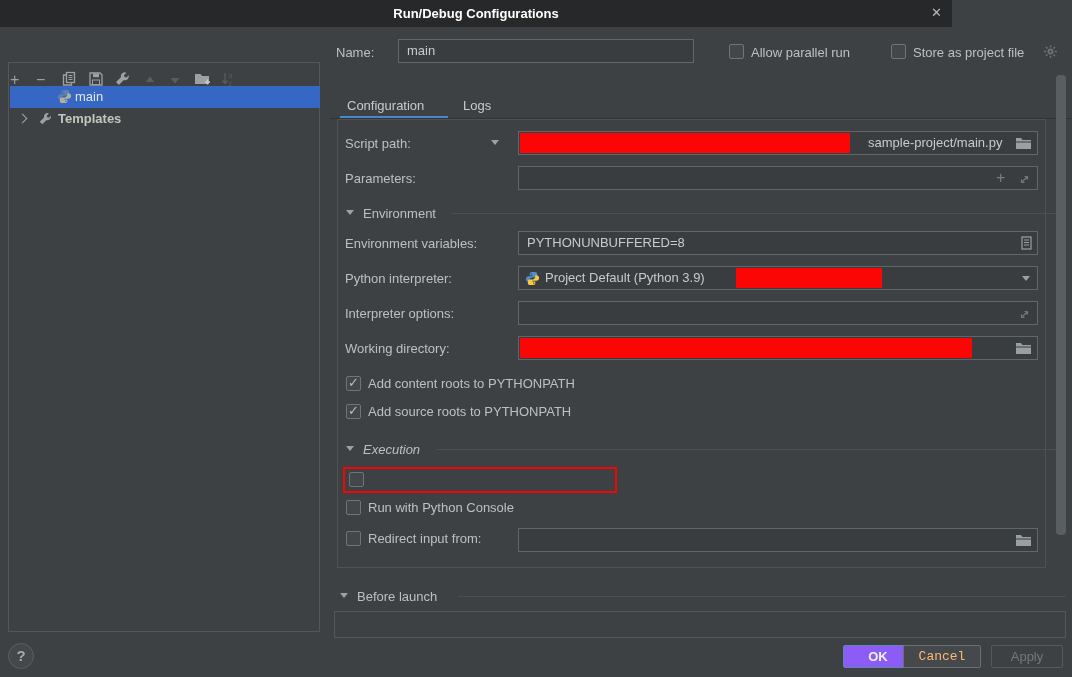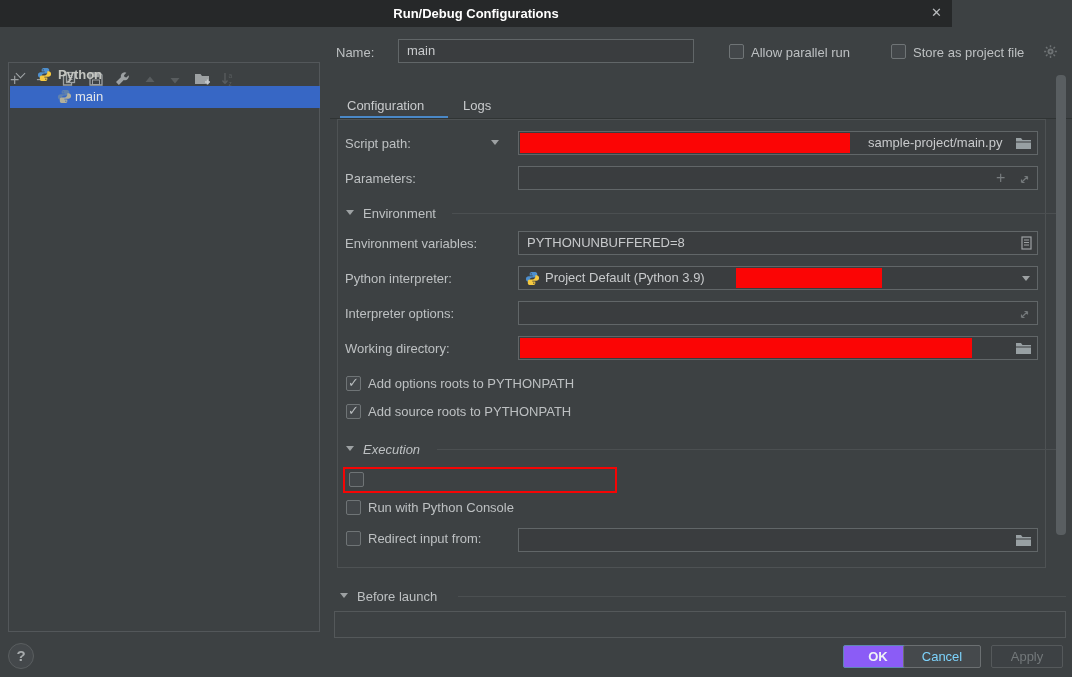--- a/index.html
+++ b/index.html
@@ -39,21 +39,21 @@
   .annot { position:absolute; border:2px solid #f50404; }
 
   .panel { position:absolute; left:337px; top:119px; width:709px; height:449px; border:1px solid #4e5254; }
 
   .tab { position:absolute; font-size:13px; color:#c8cacc; }
   .tab-underline { position:absolute; background:#4a88c7; height:3px; }
   .tab-sep { position:absolute; height:1px; background:#303434; }
 
   .btn { position:absolute; height:23px; border-radius:2px; font-size:13px; text-align:center; line-height:21px; }
   .btn.ok { background:#8b5cf6; border:1px solid #5e87b0; color:#eef2f6; font-weight:bold;margin-left:20px; }
-  .btn.cancel { background:#45494c; border:1px solid #6b6f71; color:#7dd3fc; }
+  .btn.cancel { background:#45494c; border:1px solid #6b6f71; color:#fdba74;font-family:Liberation Mono, monospace; }
   .btn.apply { background:#3d4144; border:1px solid #55595b; color:#73787a; }
 
   .help { position:absolute; left:8px; top:643px; width:26px; height:26px; border-radius:50%;
           background:#44484b; border:1px solid #5a5e60; color:#a6aaac; font-size:15px; font-weight:bold;
           text-align:center; line-height:24px; }
 
   .scroll-thumb { position:absolute; left:1056px; top:75px; width:10px; height:460px; background:#595e61; border-radius:4px; }
 
   .ticon { position:absolute; width:18px; height:18px; }
   .plus-glyph { position:absolute; font-size:16px; color:#9da1a3; line-height:16px; }
@@ -109,38 +109,37 @@
     <span class="ticon" style="left:220px;top:38px;">
       <svg width="16" height="16" viewBox="0 0 16 16">
           <path d="M5 2v10M5 12.5L2.5 9.5M5 12.5l2.5-3" stroke="#595d5f" stroke-width="1.3" fill="none"></path>
           <text x="8.5" y="7" font-size="6.5" fill="#595d5f">a</text>
           <text x="8.5" y="14.5" font-size="6.5" fill="#595d5f">z</text>
         </svg>
     </span>
   </div>
 
   <div class="tree-panel">
-    <div class="tree-row" style="top:1px;">
-      <span class="chev down" style="left:7px;top:6px;"></span>
-      <span class="ticon" style="left:27px;top:3px;">
-        <svg width="15" height="15" viewBox="0 0 16 16">
-            <path fill="#4e8fce" d="M7.9 1C6.2 1 5 1.7 5 3v1.8h3.2v.7H3.9C2.3 5.5 1 6.6 1 8.5s1.3 3 2.9 3H5V9.8C5 8.3 6.3 7 7.9 7h3.2c1.1 0 1.9-.9 1.9-2V3c0-1.3-1.3-2-3.1-2H7.9zM6.6 2.3a.7.7 0 1 1 0 1.4.7.7 0 0 1 0-1.4z"></path>
-            <path fill="#f5c940" d="M8.1 15c1.7 0 2.9-.7 2.9-2v-1.8H7.8v-.7h4.3c1.6 0 2.9-1.1 2.9-3s-1.3-3-2.9-3H11v1.7C11 7.7 9.7 9 8.1 9H4.9C3.8 9 3 9.9 3 11v2c0 1.3 1.3 2 3.1 2h2zm1.3-1.3a.7.7 0 1 1 0-1.4.7.7 0 0 1 0 1.4z"></path>
-          </svg>
-      </span>
-      <span class="txt bold" style="left:48px;">Python</span>
-    </div>
     <div class="tree-row on" style="top:23px;">
       <span class="ticon" style="left:47px;top:3px;filter:grayscale(55%) opacity(.75);">
         <svg width="15" height="15" viewBox="0 0 16 16">
             <path fill="#4e8fce" d="M7.9 1C6.2 1 5 1.7 5 3v1.8h3.2v.7H3.9C2.3 5.5 1 6.6 1 8.5s1.3 3 2.9 3H5V9.8C5 8.3 6.3 7 7.9 7h3.2c1.1 0 1.9-.9 1.9-2V3c0-1.3-1.3-2-3.1-2H7.9zM6.6 2.3a.7.7 0 1 1 0 1.4.7.7 0 0 1 0-1.4z"></path>
             <path fill="#f5c940" d="M8.1 15c1.7 0 2.9-.7 2.9-2v-1.8H7.8v-.7h4.3c1.6 0 2.9-1.1 2.9-3s-1.3-3-2.9-3H11v1.7C11 7.7 9.7 9 8.1 9H4.9C3.8 9 3 9.9 3 11v2c0 1.3 1.3 2 3.1 2h2zm1.3-1.3a.7.7 0 1 1 0-1.4.7.7 0 0 1 0 1.4z"></path>
           </svg>
       </span>
       <span class="txt" style="left:65px;">main</span>
+    </div>
+    <div class="tree-row" style="top:45px;">
+      <span class="chev right" style="left:9px;top:7px;"></span>
+      <span class="ticon" style="left:28px;top:4px;">
+        <svg width="14" height="14" viewBox="0 0 16 16">
+            <path d="M10.8 1.2a4 4 0 0 0-3.9 5L2 11.1 4.9 14l4.9-4.9a4 4 0 0 0 5-4.9l-2.4 2.4-1.9-.5-.5-1.9 2.4-2.4a4 4 0 0 0-1.6-.6z" fill="#9da1a3"></path>
+          </svg>
+      </span>
+      <span class="txt bold" style="left:48px;">Templates</span>
     </div>
   </div>
 
   <span class="lbl" style="left:336px;top:45px;">Name:</span>
   <div class="fld" style="left:398px;top:39px;width:296px;">
     <span class="val">main</span>
   </div>
   <span class="cb" style="left:729px;top:44px;"></span>
   <span class="lbl" style="left:751px;top:45px;">Allow parallel run</span>
   <span class="cb" style="left:891px;top:44px;"></span>
@@ -226,21 +225,21 @@
     <span class="redact" style="left:1px;top:1px;width:452px;height:20px;"></span>
     <span class="ticon" style="left:496px;top:4px;">
       <svg width="17" height="13" viewBox="0 0 17 13">
           <path d="M1 1h5l1.5 2H16v9H1z" fill="#98a0a3"></path>
           <path d="M1 5h15" stroke="#3a3d3f" stroke-width="1"></path>
         </svg>
     </span>
   </div>
 
   <span class="cb on" style="left:346px;top:376px;"></span>
-  <span class="lbl" style="left:368px;top:376px;">Add options roots to PYTHONPATH</span>
+  <span class="lbl" style="left:368px;top:376px;">Add content roots to PYTHONPATH</span>
   <span class="cb on" style="left:346px;top:404px;"></span>
   <span class="lbl" style="left:368px;top:404px;">Add source roots to PYTHONPATH</span>
 
   <span class="caret-down" style="left:346px;top:446px;"></span>
   <span class="lbl" style="left:363px;top:442px;font-style:italic;">Execution</span>
   <div class="hrule" style="left:437px;top:449px;width:629px;"></div>
 
   <div class="annot" style="left:343px;top:467px;width:274px;height:26px;"></div>
   <span class="cb" style="left:349px;top:472px;"></span>
 

